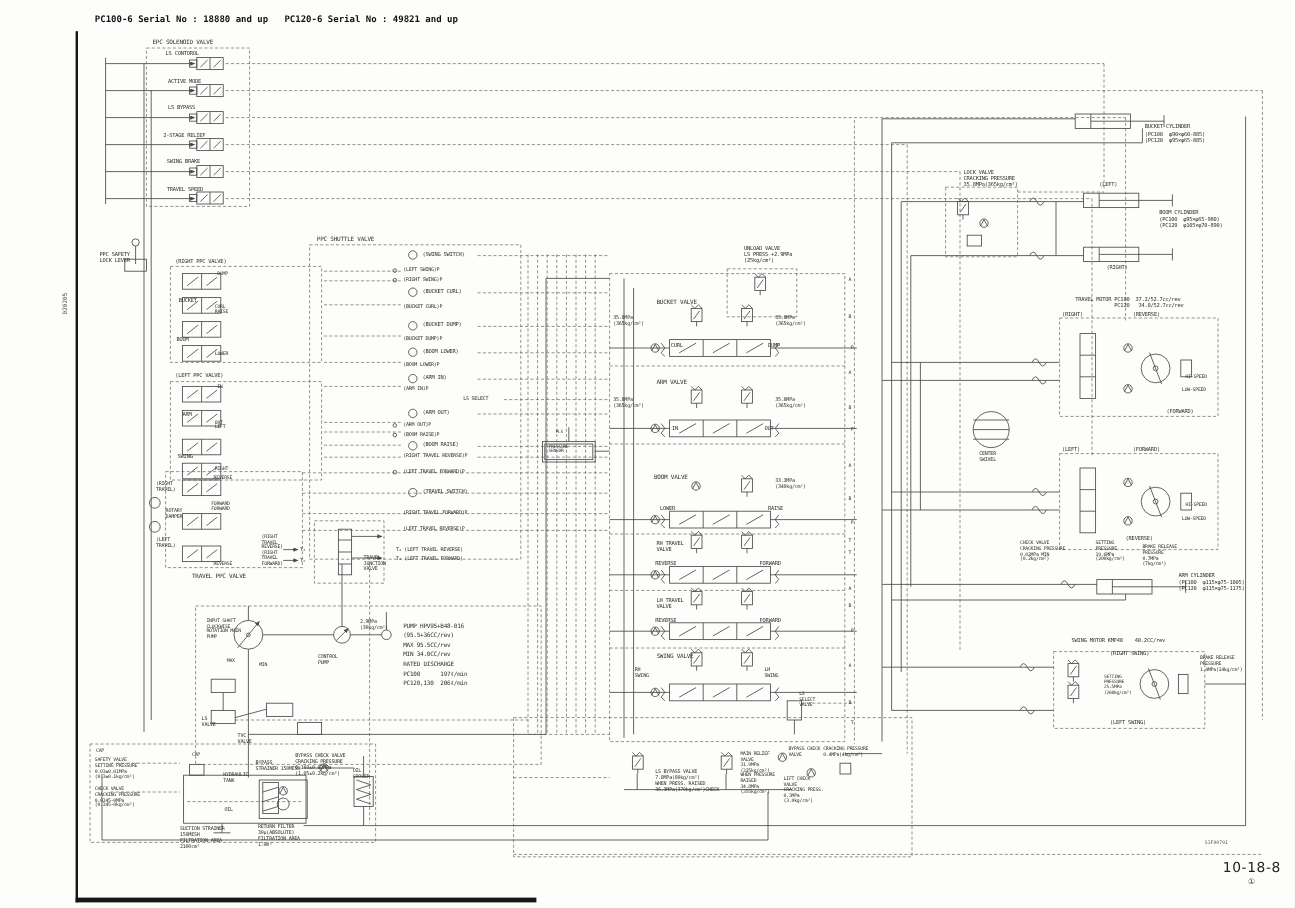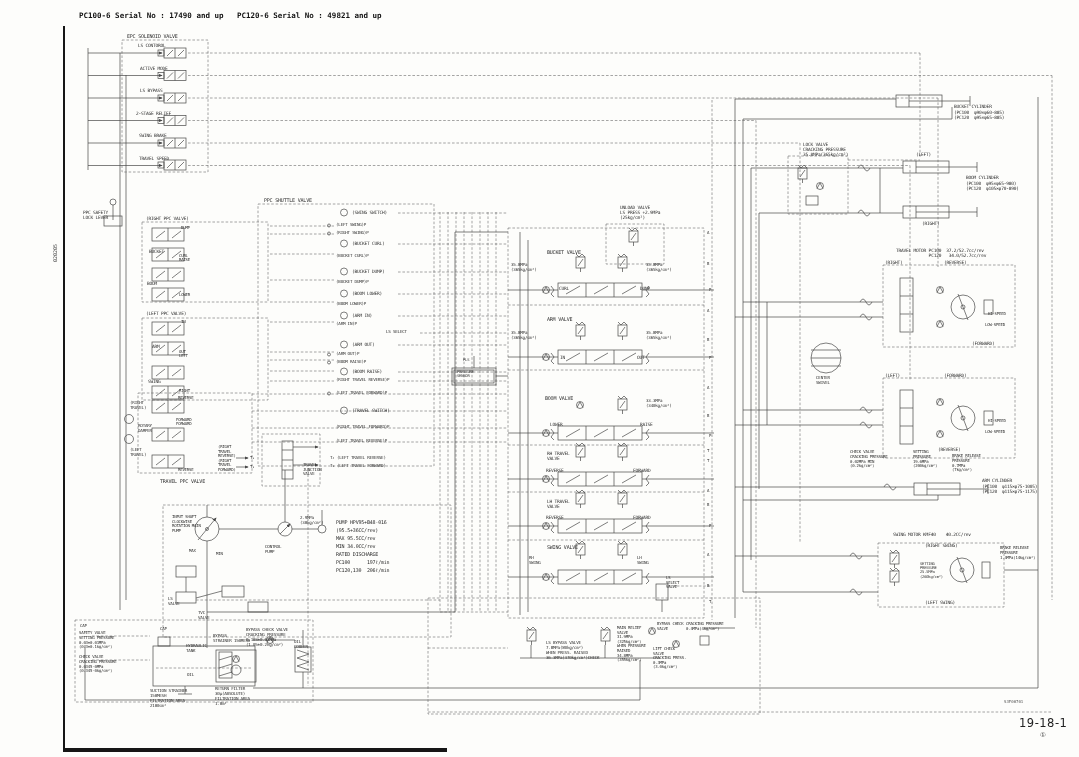--- a/index.html
+++ b/index.html
@@ -391,24 +391,24 @@
       <line x1="508" y1="445" x2="704" y2="445"></line>
         <line x1="508" y1="492" x2="704" y2="492"></line>
       <line x1="508" y1="540" x2="704" y2="540"></line>
       <line x1="428" y1="648" x2="508" y2="648"></line>
       <line x1="668" y1="586" x2="712" y2="586"></line>
       <line x1="428" y1="712" x2="1052" y2="712"></line>
       <line x1="156" y1="668" x2="252" y2="668"></line>
     </g>
   </svg>
 
-  <span id="serial">PC100-6 Serial No : 17490 and up   PC120-6 Serial No : 49821 and up</span>
+  <span id="serial">PC100-6 Serial No : 18880 and up   PC120-6 Serial No : 49821 and up</span>
   <span id="sidecode">020205</span>
   <span id="docno">S3F00701</span>
-  <span id="pageno">19-18-1</span>
+  <span id="pageno">10-18-8</span>
   <span id="pagecircle">①</span>
 
   <div id="labels">
       <span class="lb" style="left: 127px; top: 34px; font-size: 5px;">EPC SOLENOID VALVE</span>
       <span class="lb" style="left: 138px; top: 43px; font-size: 4.5px;">LS CONTOROL</span>
       <span class="lb" style="left: 140px; top: 66px; font-size: 4.5px;">ACTIVE MODE</span>
       <span class="lb" style="left: 140px; top: 88px; font-size: 4.5px;">LS BYPASS</span>
       <span class="lb" style="left: 136px; top: 111px; font-size: 4.5px;">2-STAGE RELIEF</span>
       <span class="lb" style="left: 139px; top: 133px; font-size: 4.5px;">SWING BRAKE</span>
       <span class="lb" style="left: 139px; top: 156px; font-size: 4.5px;">TRAVEL SPEED</span>

